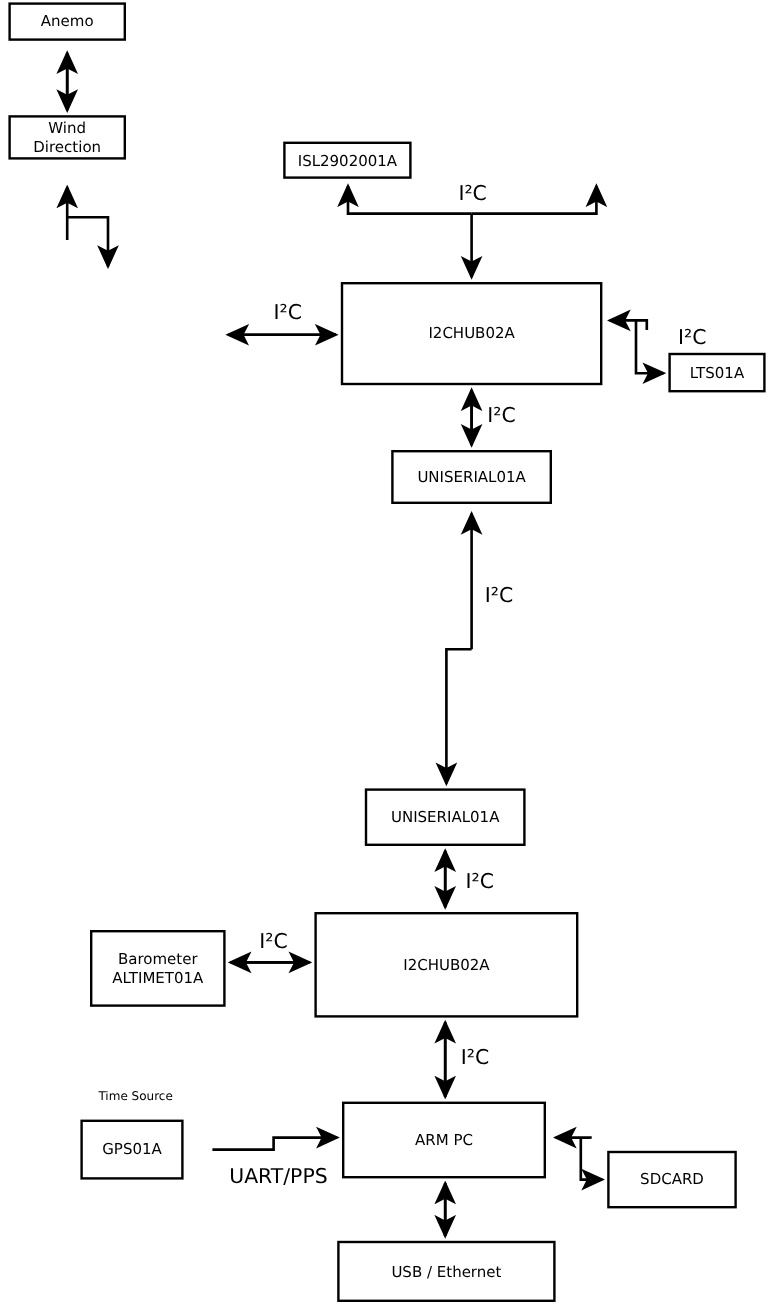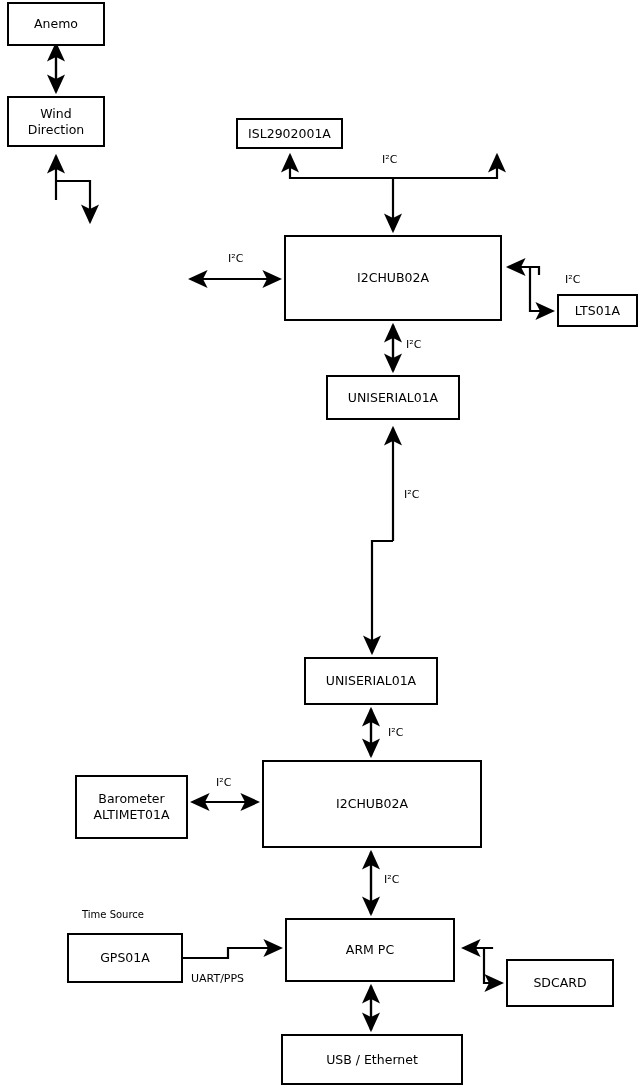--- a/index.html
+++ b/index.html
@@ -39,21 +39,21 @@
     z-index: 2;
   }
   .node .node-label {
     display: block;
     white-space: pre-line;
     padding: 0 4px;
   }
   .edge-label {
     position: absolute;
     color: #000000;
-    font-size: 11px;
+    font-size: 17px;
     line-height: 1;
     white-space: nowrap;
     z-index: 3;
     background: transparent;
   }
   .free-label {
     position: absolute;
     color: #000000;
     font-size: 10px;
     line-height: 1;
@@ -109,25 +109,25 @@
 
       <path d="M492,949 L492,948 L463,948" marker-end="url(#ah)"></path>
       <path d="M484,948 L484,983 L502,983" marker-end="url(#ah)"></path>
 
       <line x1="371" y1="986" x2="371" y2="1030" marker-end="url(#ah)"></line>
       <line x1="371" y1="1030" x2="371" y2="986" marker-end="url(#ah)"></line>
 
     </g>
   </svg>
 
-  <div class="node" style="left:7px;top:2px;width:98px;height:44px;">
+  <div class="node" style="left:7px;top:2px;width:98px;height:32px;">
     <span class="node-label">Anemo</span>
   </div>
 
-  <div class="node" style="left:7px;top:96px;width:98px;height:51px;">
+  <div class="node" style="left:7px;top:96px;width:98px;height:37px;">
     <span class="node-label">Wind
 Direction</span>
   </div>
 
 
   <div class="node" style="left:236px;top:118px;width:107px;height:31px;">
     <span class="node-label">ISL2902001A</span>
   </div>
 
 
@@ -149,21 +149,21 @@
 
   <div class="node" style="left:262px;top:760px;width:220px;height:88px;">
     <span class="node-label">I2CHUB02A</span>
   </div>
 
   <div class="node" style="left:75px;top:775px;width:113px;height:64px;">
     <span class="node-label">Barometer
 ALTIMET01A</span>
   </div>
 
-  <div class="node" style="left:67px;top:933px;width:116px;height:50px;">
+  <div class="node" style="left:67px;top:933px;width:86px;height:50px;">
     <span class="node-label">GPS01A</span>
   </div>
 
   <div class="node" style="left:285px;top:918px;width:170px;height:64px;">
     <span class="node-label">ARM PC</span>
   </div>
 
   <div class="node" style="left:281px;top:1034px;width:182px;height:51px;">
     <span class="node-label">USB / Ethernet</span>
   </div>

